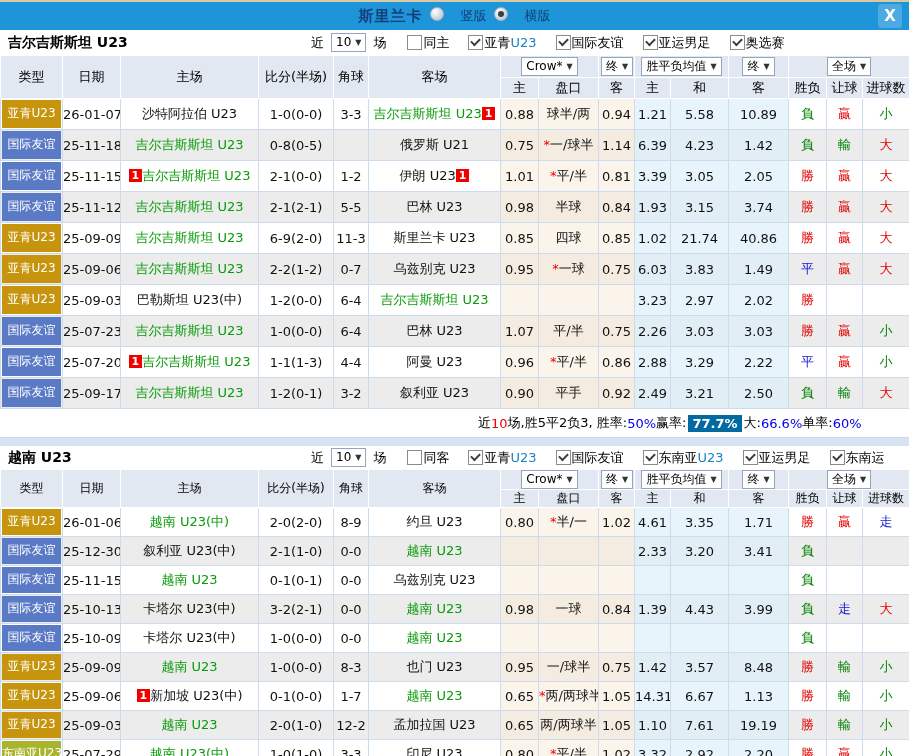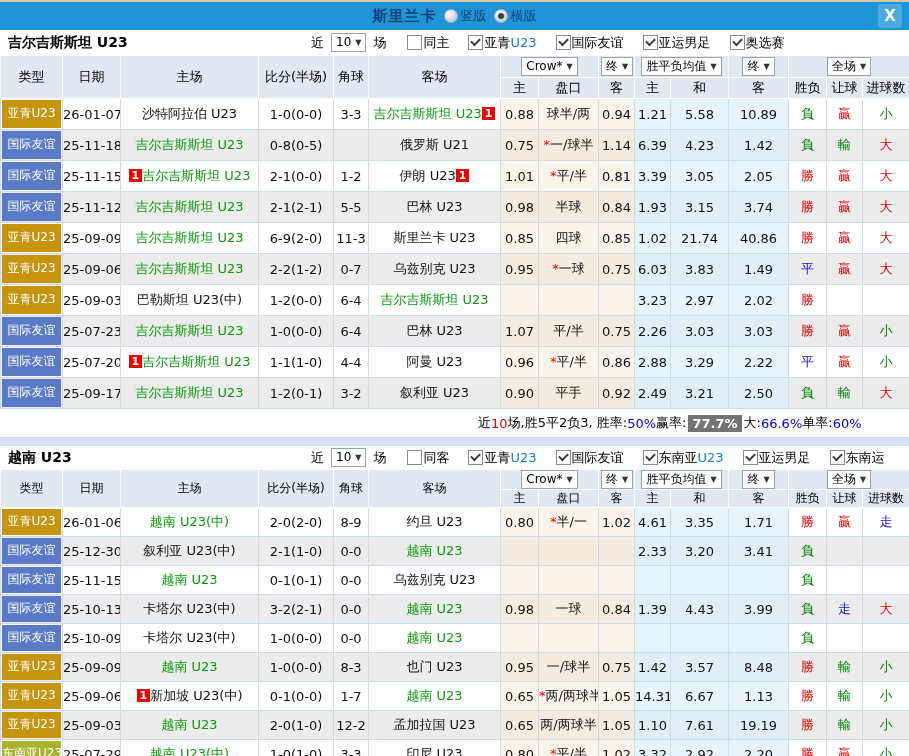--- a/index.html
+++ b/index.html
@@ -6,21 +6,21 @@
   body{
     width:909px;height:756px;overflow:hidden;background:#fff;
     font-family:"DejaVu Sans","Liberation Sans",sans-serif;
     -webkit-font-smoothing:antialiased;
   }
   .topstrip{height:2px;background:#d6c9a8;}
   
   .titlebar{height:28px;background:#1d95d8;display:flex;align-items:center;position:relative;}
   .titlecenter{margin:0 auto;display:flex;align-items:center;gap:7px;}
   .title{color:#14407a;font-weight:bold;font-size:15px;letter-spacing:1px;}
-  .radio-wrap{display:flex;align-items:center;gap:3px;cursor:pointer;}
+  .radio-wrap{display:flex;gap:17px;cursor:pointer;}
   .radio-circle{width:12px;height:12px;border-radius:50%;
     background:radial-gradient(circle at 35% 30%,#ffffff,#c9ced4 70%);
     border:1px solid #9fb4c6;display:inline-block;position:relative;}
   .radio-circle.sel::after{content:"";position:absolute;left:3px;top:3px;width:6px;height:6px;border-radius:50%;background:#3a3f45;}
   .radio-label{color:#14407a;font-size:13px;}
   .closebtn{position:absolute;right:7px;top:2px;width:24px;height:24px;background:#4da9e2;
     border-radius:3px;color:#fff;font-weight:bold;font-size:15px;line-height:24px;text-align:center;cursor:pointer;}
   
   .filterrow{position:relative;display:flex;align-items:center;padding-left:8px;background:#fff;}
   section[data-section="0"] .filterrow{height:25px;}
@@ -59,21 +59,21 @@
   .score{color:#f2353d;}
   .grn{color:#0a9b0a;}
   .b1{display:inline-block;background:#f20000;color:#fff;font-size:11px;line-height:13px;padding:0 3px;font-weight:bold;vertical-align:1px;}
   .star{color:#f20000;}
   .resw{font-size:13px;}
   
   .summary{height:28px;border-bottom:1px solid #cddcec;display:flex;align-items:center;padding-left:478px;font-size:13px;white-space:nowrap;}
   .sp-k{color:#000;}
   .sp-r{color:#f20000;}
   .sp-u{color:#0000ee;}
-  .sp-box{background:#737373;color:#fff;padding:1px 4px;font-weight:bold;margin:0 2px;}
+  .sp-box{background:#0369a1;color:#fff;padding:1px 4px;font-weight:bold;margin:0 2px;}
   .gap{height:8px;background:#d7e3f2;}
 </style>
 </head>
 <body>
 
 <div class="topstrip"></div>
 
 <div class="titlebar">
   <div class="titlecenter">
     <span class="title">斯里兰卡</span>
@@ -332,21 +332,21 @@
           <td><span class="resw" style="color: rgb(225, 0, 0);">勝</span></td>
           <td><span class="resw" style="color: rgb(225, 0, 0);">贏</span></td>
           <td><span class="resw" style="color: rgb(0, 128, 0);">小</span></td>
         </tr>
         <tr>
           <td class="typecell">
             <span class="badge" style="background: rgb(90, 122, 197);">国际友谊</span>
           </td>
           <td>25-07-20</td>
           <td class="home"><span class="b1">1</span><span class="grn">吉尔吉斯斯坦 U23</span></td>
-          <td class="score">1-1(1-0)</td>
+          <td class="score">1-1(1-3)</td>
           <td>4-4</td>
           <td class="away"><span>阿曼 U23</span></td>
           <td class="crowcell">0.96</td>
           <td class="crowcell"><span class="star">*</span>平/半</td>
           <td class="crowcell">0.86</td>
           <td class="avgcell">2.88</td>
           <td class="avgcell">3.29</td>
           <td class="avgcell">2.22</td>
           <td><span class="resw" style="color: rgb(20, 20, 210);">平</span></td>
           <td><span class="resw" style="color: rgb(225, 0, 0);">贏</span></td>

